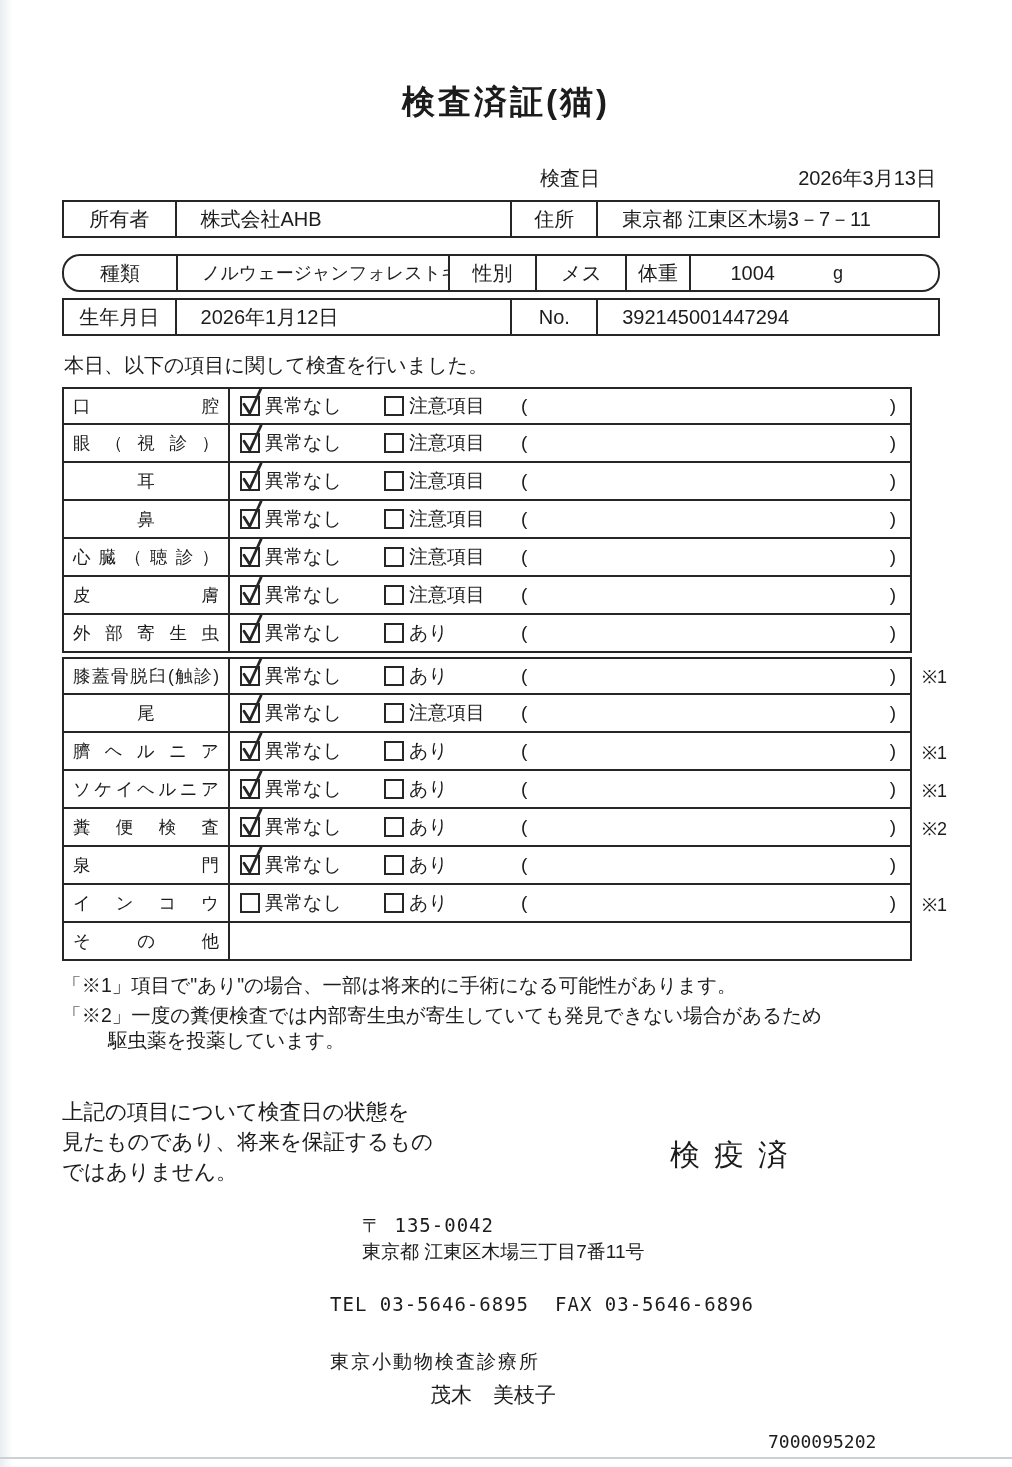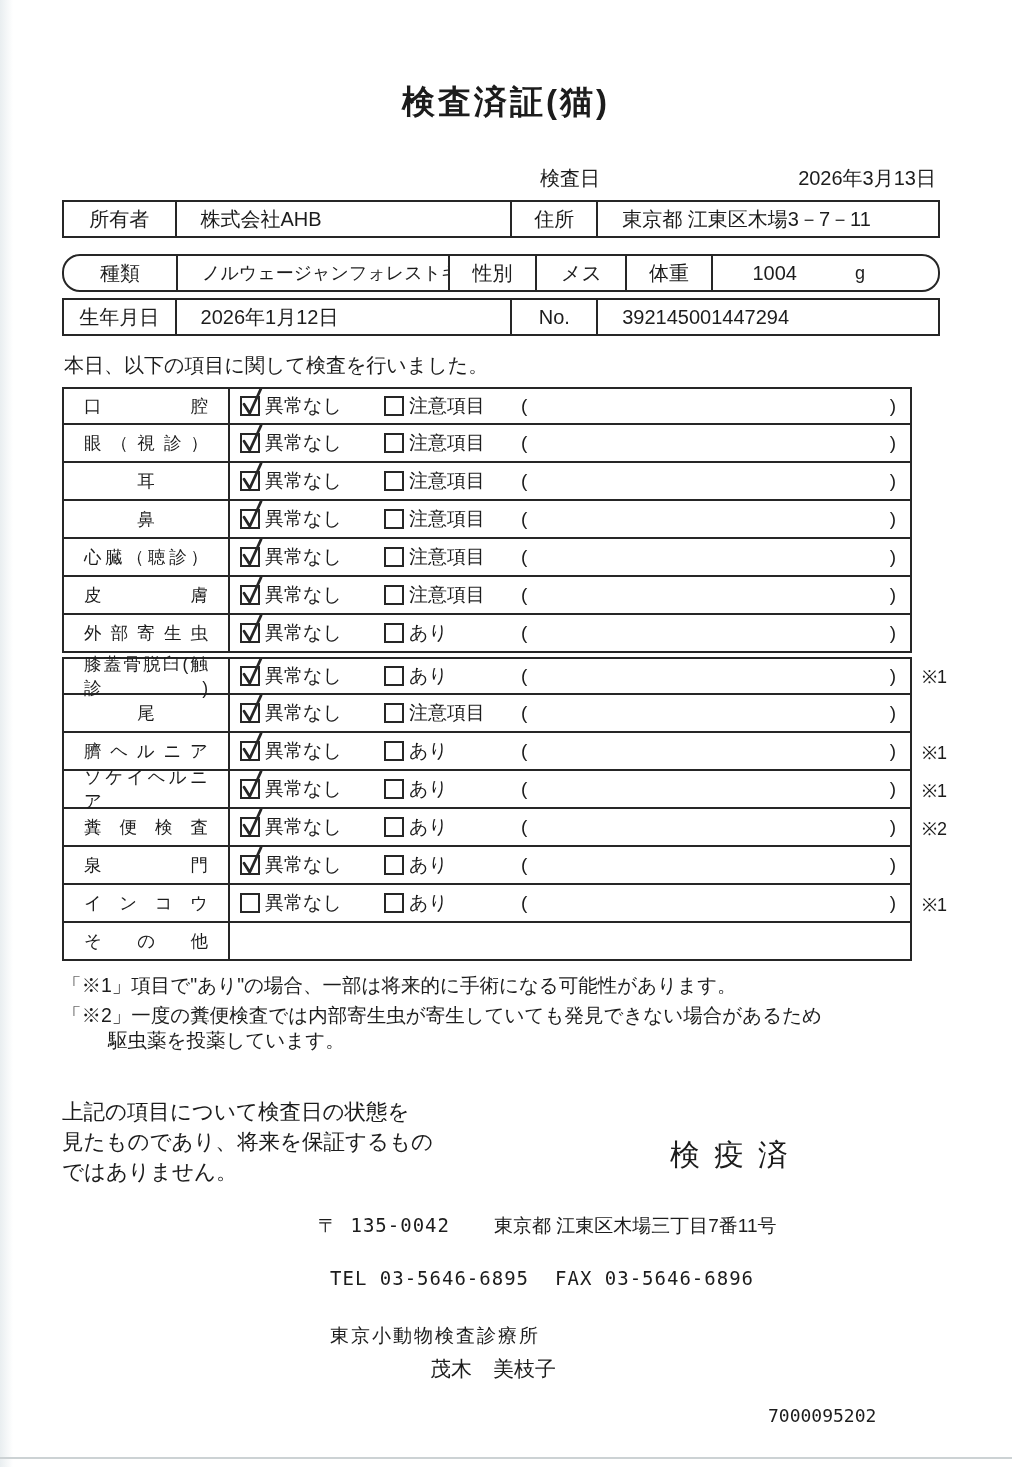--- a/index.html
+++ b/index.html
@@ -23,34 +23,34 @@
         align-items:center;font-size:20px;overflow:hidden;white-space:nowrap;}
   .cell:first-child{border-left:none;}
   .cell.lab{justify-content:center;}
   .cell.v{padding-left:24px;}
   .t1{margin-top:6px;}
   .t2{margin-top:16px;border-radius:18px;}
   .t3{margin-top:6px;}
   .w-owner-l{width:112px;}  .w-owner-v{width:340px;}
   .w-addr-l{width:87px;}    .w-addr-v{width:346px;}
   .w-breed-v{width:272px;font-size:18px;}
-  .w-sex-l{width:87px;text-align:right;} .w-sex-v{width:90px;} .w-wt-l{width:86px;}
+  .w-sex-l{width:87px;text-align:right;} .w-sex-v{width:90px;} .w-wt-l{width:64px;}
   .w-wt-v{width:170px;justify-content:flex-end;padding-right:16px;gap:44px;}
   .w-wt-v .unit{margin-left:14px;font-size:18px;}
 
   .intro{margin:16px 0 8px 64px;font-size:20px;}
 
   .insp{margin-left:62px;}
   .insp-block{margin-bottom:4px;}
   .insp-row{display:flex;height:38px;}
   .insp-block .insp-row:first-child .cell-item,
   .insp-block .insp-row:first-child .cell-rest{border-top:2px solid #262626;}
   .cell-item{box-sizing:border-box;width:166px;border-left:2px solid #262626;
     border-bottom:2px solid #262626;display:flex;align-items:center;}
-  .cell-item span{display:block;width:100%;padding:0 20px;font-size:17.5px;
+  .cell-item span{display:block;width:100%;padding:0 9px;font-size:17.5px;
     text-align:justify;text-align-last:justify;}
   .cell-item span.center{text-align:center;text-align-last:center;}
   .cell-rest{box-sizing:border-box;width:684px;border-left:2px solid #262626;
     border-right:2px solid #262626;border-bottom:2px solid #262626;
     display:flex;align-items:center;padding-left:10px;font-size:19px;}
   .opt{display:flex;align-items:center;}
   .opt1{width:132px;}
   .opt2{width:135px;margin-left:12px;}
   .cb{width:16px;height:16px;border:2px solid #262626;display:inline-block;
     position:relative;margin-right:5px;flex:none;}
@@ -63,21 +63,21 @@
   .fn{margin-left:62px;font-size:19.5px;line-height:25px;}
   .fn1{margin-top:12px;}
   .fn2{margin-top:5px;}
   .fn3{padding-left:46px;}
 
   .disc-row{display:flex;margin:44px 0 0 62px;width:860px;}
   .disc{font-size:21.5px;line-height:30px;}
   .stamp{margin-left:auto;margin-right:120px;align-self:center;padding-top:26px;
     font-size:30px;letter-spacing:14px;white-space:nowrap;}
 
-  .addr-row{margin:26px 0 0 318px;font-size:19px;display:flex;align-items:baseline;}
+  .addr-row{margin:26px 0 0 318px;font-size:19px;display:flex;align-items:baseline;flex-direction:column;}
   .addr-row .postal{font-family:"DejaVu Sans Mono",monospace;letter-spacing:1px;}
   .addr-row .addr{margin-left:44px;}
   .tel-row{margin:28px 0 0 330px;font-size:19px;
     font-family:"DejaVu Sans Mono",monospace;letter-spacing:1px;display:flex;}
   .tel-row .fax{margin-left:26px;}
   .clinic{margin:34px 0 0 330px;font-size:19px;letter-spacing:2px;}
   .vet{margin:6px 0 0 430px;font-size:21px;}
   .serial{margin:22px 0 0 768px;font-size:18px;font-family:"DejaVu Sans Mono",monospace;}
 </style>
 </head>

